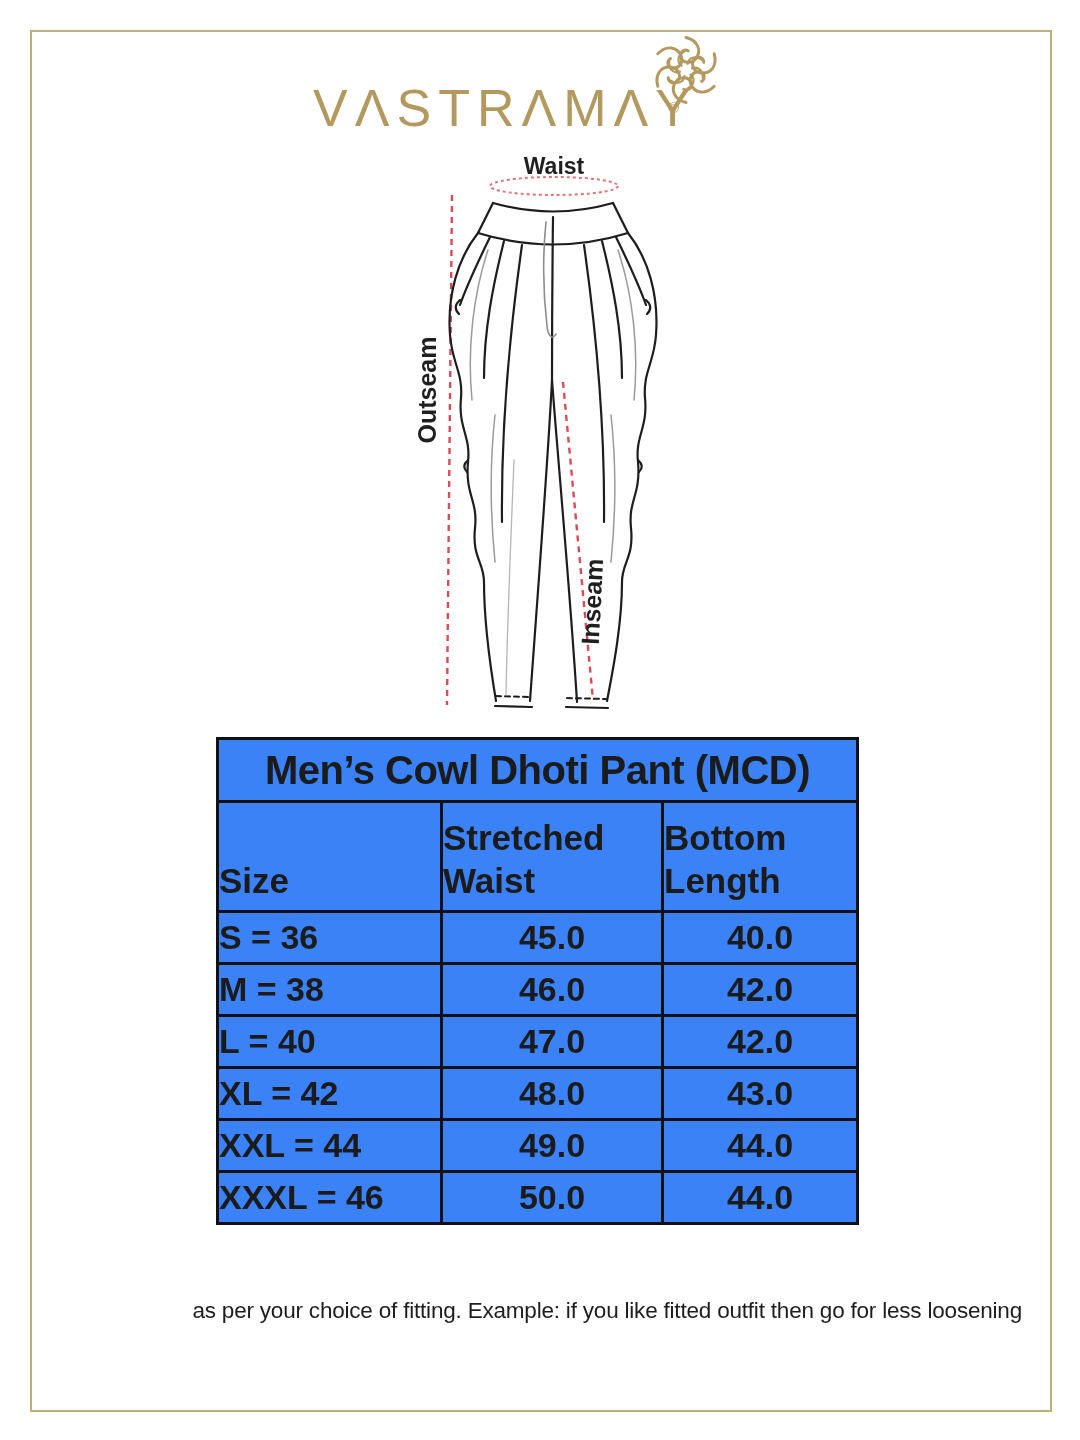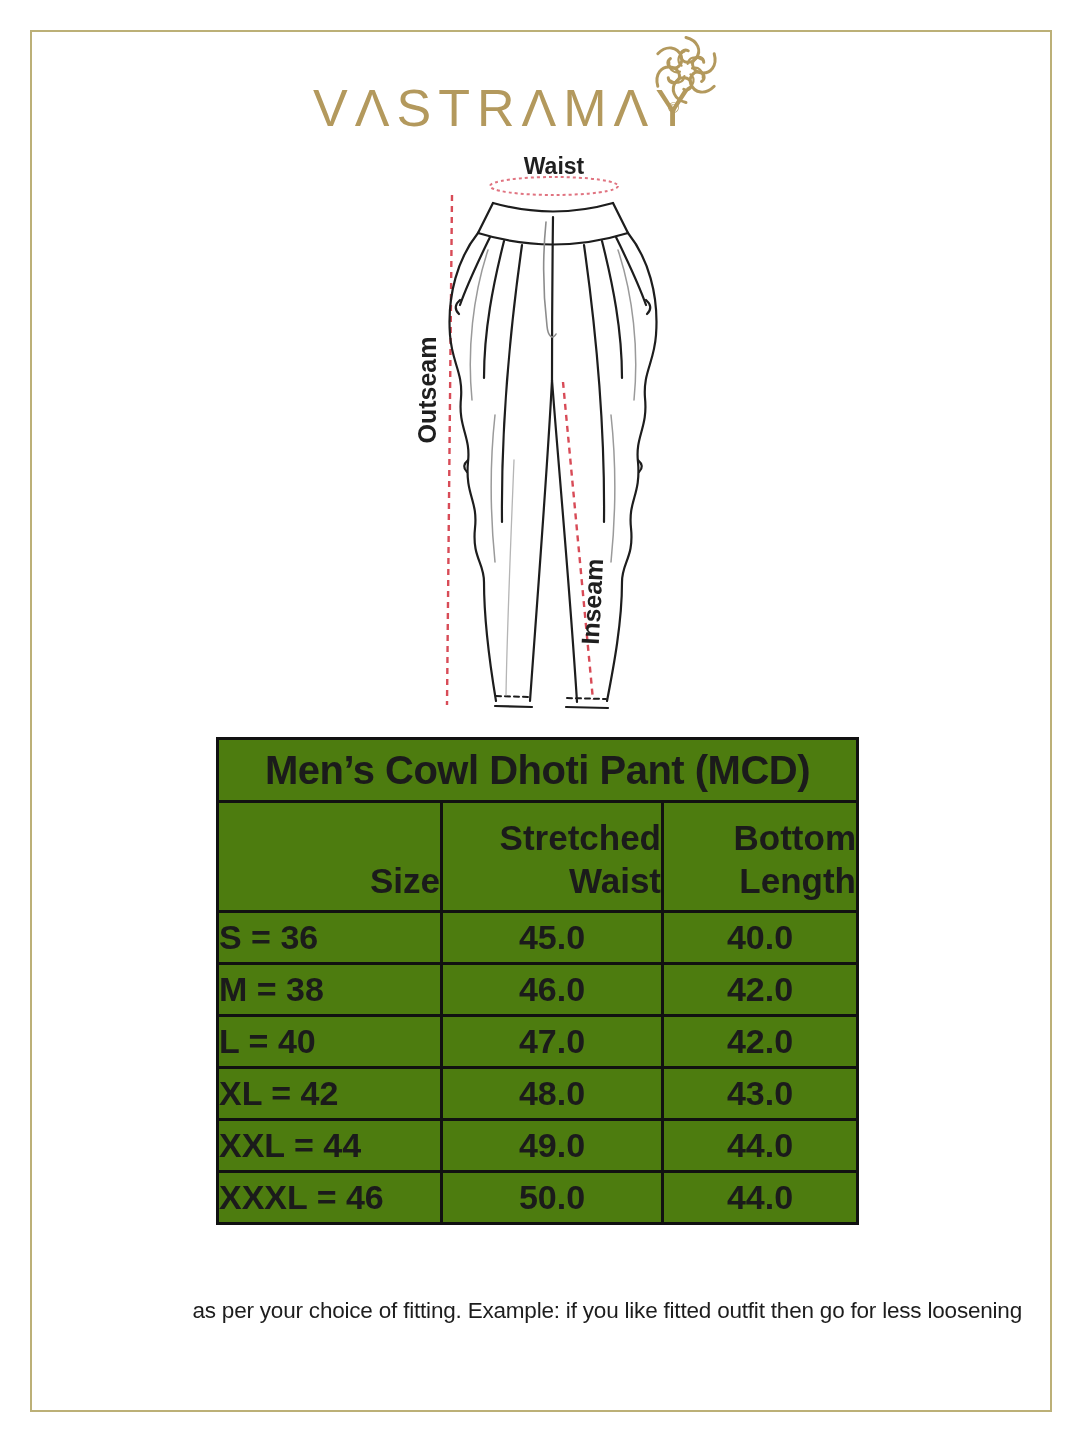--- a/index.html
+++ b/index.html
@@ -9,27 +9,27 @@
          border:2px solid #bcb077;pointer-events:none;}
   
   .logo-text{position:absolute;left:0;top:78px;width:1010px;text-align:center;
              font-size:52px;letter-spacing:7px;color:#b3995d;font-weight:400;}
   .ornament{position:absolute;left:649px;top:33px;width:74px;height:74px;}
   .regmark{position:absolute;left:668px;top:99px;font-size:15px;color:#b3995d;}
   
   .diagram{position:absolute;left:400px;top:150px;width:300px;height:585px;}
   .diagram text{font-family:"Liberation Sans", sans-serif;font-weight:600;fill:#1f1f1f;}
   
-  .chart{position:absolute;left:216px;top:737px;width:637px;border:3px solid #111;background:#4d7c0f;}
+  .chart{position:absolute;left:216px;top:737px;width:637px;border:3px solid #111;background:#3b82f6;}
   .t-title{height:60px;border-bottom:3px solid #111;display:flex;align-items:center;
            justify-content:center;font-weight:bold;font-size:40px;letter-spacing:-0.5px;}
   .t-sub{height:50px;border-bottom:3px solid #111;display:flex;align-items:center;
          justify-content:center;font-weight:bold;font-size:29px;color:#14141f;}
   .t-head{display:grid;grid-template-columns:224px 221px 1fr;height:107px;border-bottom:3px solid #111;}
-  .t-head .hcell{display:flex;flex-direction:column;justify-content:flex-end;align-items:flex-end;
+  .t-head .hcell{display:flex;flex-direction:column;justify-content:flex-end;align-items:flex-start;
                  padding-bottom:8px;font-weight:bold;font-size:35px;line-height:43px;}
   .t-row{display:grid;grid-template-columns:224px 221px 1fr;height:49px;border-bottom:3px solid #111;}
   .t-row:last-child{border-bottom:none;}
   .bR{border-right:3px solid #111;}
   .size-cell{display:flex;align-items:center;font-weight:bold;font-size:34px;}
   .val-cell{display:flex;align-items:center;justify-content:center;font-weight:bold;font-size:34px;}
   
   .note{position:absolute;left:30px;top:1288px;width:992px;text-align:right;
         font-size:22.5px;line-height:45px;color:#1d1d1d;letter-spacing:-0.2px;}
 </style>

